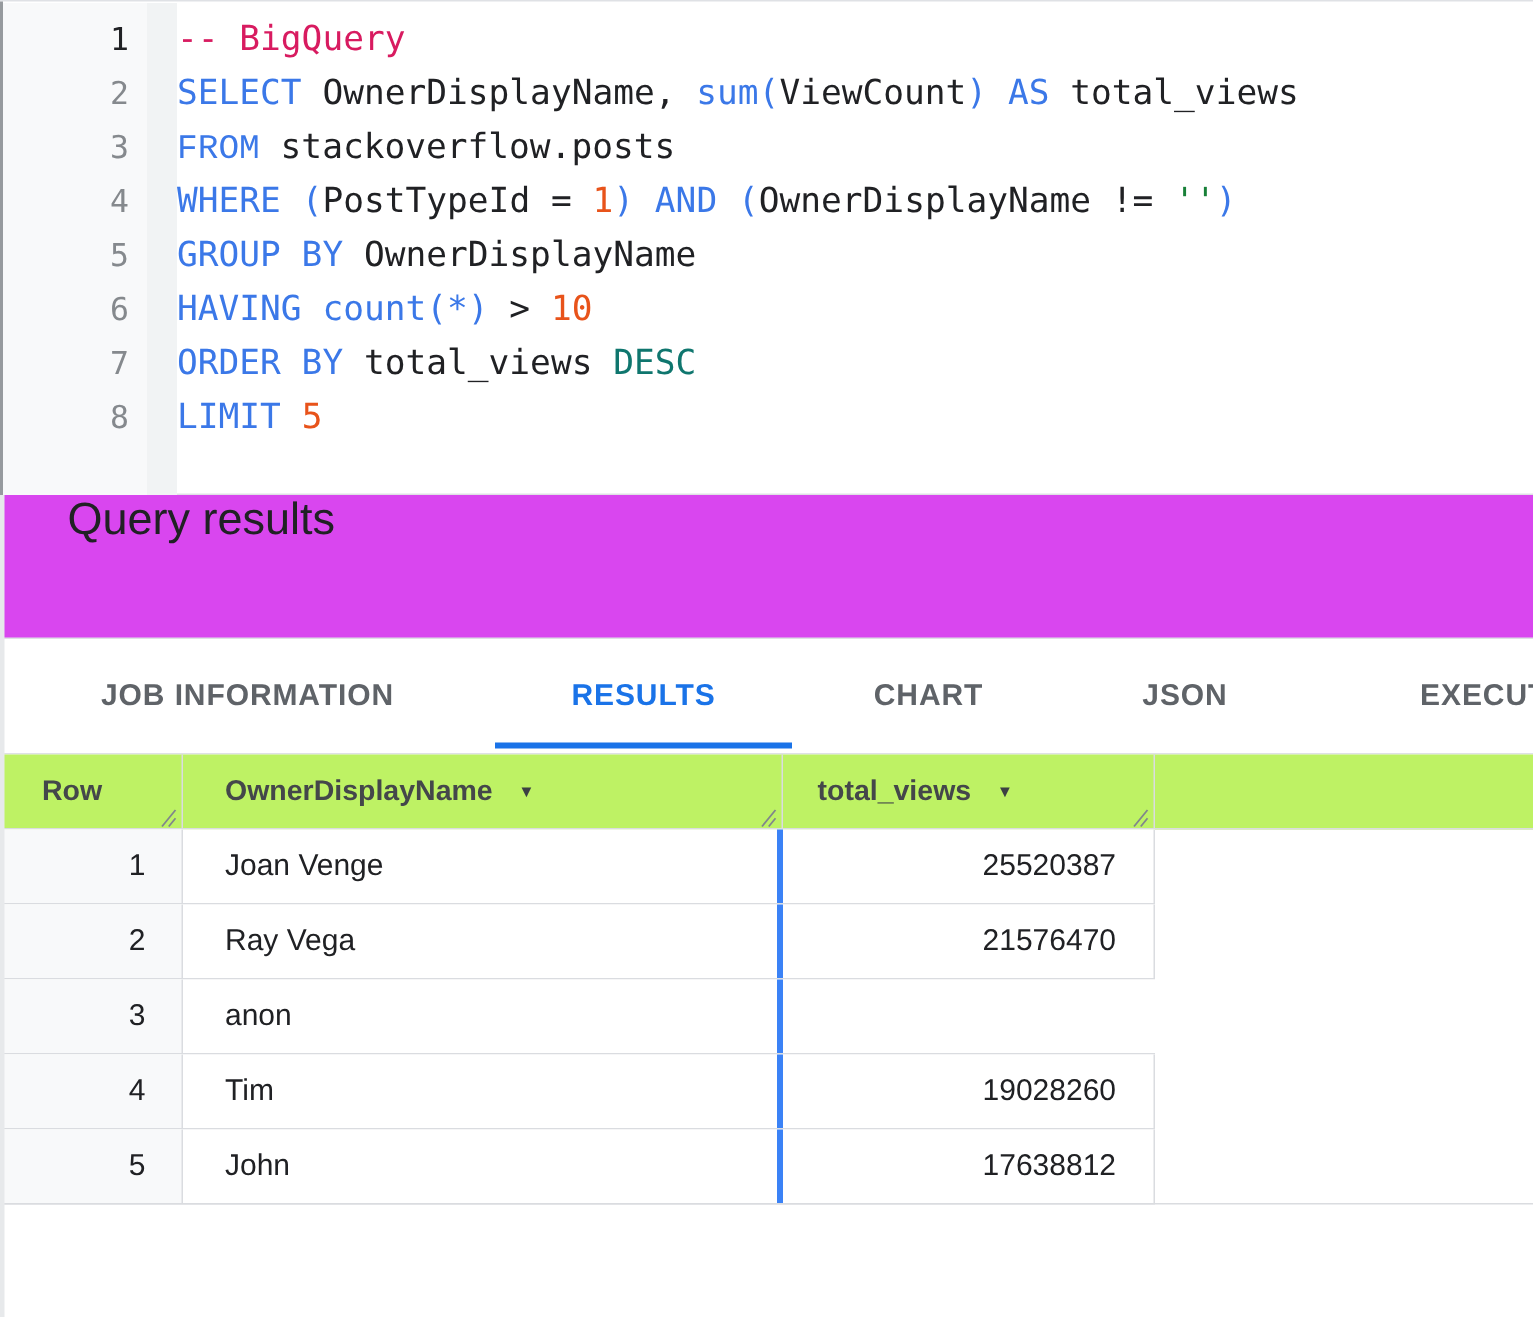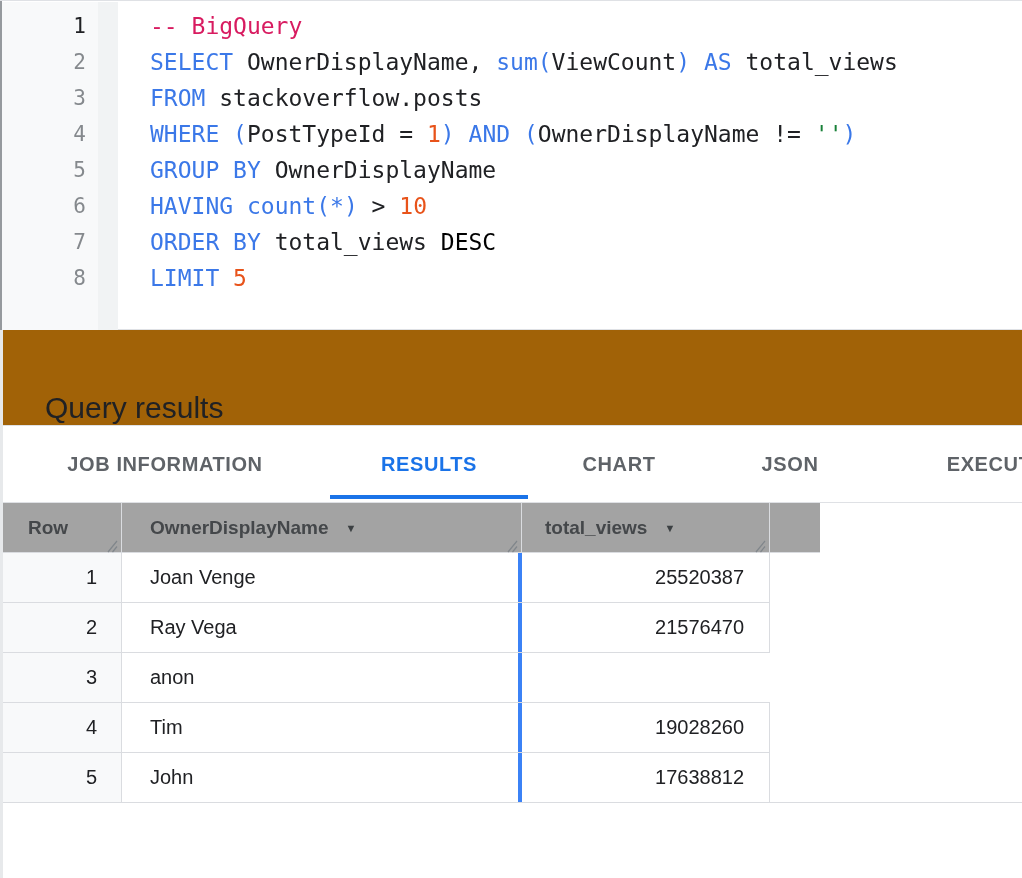--- a/index.html
+++ b/index.html
@@ -11,43 +11,43 @@
           background:#fff;border-top:1px solid #dfe1e5;border-bottom:1px solid #dfe1e5;}
   .editor-left-border{position:absolute;left:0;top:0;width:2px;height:330px;background:#969a9e;}
   .gutter-bg{position:absolute;left:2px;top:1px;width:96px;height:328px;background:#f8f9fa;}
   .gutter-stripe{position:absolute;left:98px;top:1px;width:20px;height:328px;background:#f1f3f4;}
   .code-lines{position:absolute;left:0;top:7px;width:1022px;}
   .code-line{position:relative;height:36px;line-height:36px;white-space:pre;
              font-family:"DejaVu Sans Mono",monospace;font-size:23px;}
   .line-num{position:absolute;left:0;top:0;width:86px;text-align:right;
             font-size:21px;color:#85898d;}
   .line-num.active{color:#202124;}
-  .line-code{position:absolute;left:118px;top:0;padding-left:32px;}
+  .line-code{position:absolute;left:118px;top:0;}
 
   
   .results-heading{position:absolute;left:0;top:330px;width:1022px;height:96px;box-sizing:border-box;
-                   border-bottom:1px solid #dfe1e5;display:flex;align-items:flex-end;background:#a16207;}
+                   border-bottom:1px solid #dfe1e5;display:flex;align-items:flex-start;background:#d946ef;}
   .results-heading h1{margin:0 0 0 45px;font-size:30px;font-weight:400;color:#202124;}
 
   
   .tabs-bar{position:absolute;left:0;top:426px;width:1022px;height:77px;box-sizing:border-box;
             border-bottom:1px solid #dfe1e5;background:#fff;}
   .tab{position:absolute;top:0;height:76px;display:flex;align-items:center;justify-content:center;
        font-size:20px;font-weight:bold;letter-spacing:0.6px;color:#5f6368;cursor:pointer;}
   .tab.t1{left:30px;width:270px;}
   .tab.t2{left:330px;width:198px;}
   .tab.t3{left:530px;width:178px;}
   .tab.t4{left:700px;width:180px;}
   .tab.t5{left:880px;width:350px;}
   .tab.active{color:#1a73e8;}
   .tab.active::after{content:"";position:absolute;left:0;bottom:3px;width:100%;height:4px;background:#1a73e8;}
 
   
-  .thead{position:absolute;left:0;top:503px;width:820px;height:50px;box-sizing:border-box;
-         background:#a3a3a3;border-bottom:1px solid #dadce0;padding-left:12px;}
+  .thead{position:absolute;left:0;top:503px;width:1022px;height:50px;box-sizing:border-box;
+         background:#bef264;border-bottom:1px solid #dadce0;padding-left:12px;}
   .th{position:absolute;top:0;height:49px;box-sizing:border-box;display:flex;align-items:center;
       font-size:19px;font-weight:bold;color:#44474a;border-right:1px solid #dadce0;}
   .th-row{left:0;width:122px;padding-left:28px;}
   .th-owner{left:122px;width:400px;padding-left:28px;}
   .th-views{left:522px;width:248px;padding-left:23px;}
   .th-extra{left:770px;width:252px;border-right:none;}
   .sort-arrow{margin-left:17px;font-size:11px;color:#3c4043;cursor:pointer;}
   .resize-handle{position:absolute;right:3px;bottom:3px;width:13px;height:13px;cursor:col-resize;}
 
   .tbody{position:absolute;left:0;top:553px;width:1022px;}
@@ -67,25 +67,25 @@
 
 <div class="page">
 
   <div class="editor">
     <div class="gutter-bg"></div>
     <div class="gutter-stripe"></div>
     <div class="editor-left-border"></div>
     <div class="code-lines">
         <div class="code-line"><div class="line-num active">1</div><div class="line-code"><span style="color: rgb(216, 27, 96);">-- BigQuery</span></div></div>
         <div class="code-line"><div class="line-num">2</div><div class="line-code"><span style="color: rgb(59, 120, 232);">SELECT</span><span style="color: rgb(32, 33, 36);"> OwnerDisplayName, </span><span style="color: rgb(59, 120, 232);">sum(</span><span style="color: rgb(32, 33, 36);">ViewCount</span><span style="color: rgb(59, 120, 232);">)</span><span style="color: rgb(32, 33, 36);"> </span><span style="color: rgb(59, 120, 232);">AS</span><span style="color: rgb(32, 33, 36);"> total_views</span></div></div>
-        <div class="code-line"><div class="line-num">3</div><div class="line-code"><span style="color: rgb(59, 120, 232);">FROM</span><span style="color: rgb(32, 33, 36);"> stackoverflow.posts</span></div></div>
+        <div class="code-line"><div class="line-num">3</div><div class="line-code"><span style="color: rgb(59, 120, 232); font-family: Liberation Mono, monospace;">FROM</span><span style="color: rgb(32, 33, 36);"> stackoverflow.posts</span></div></div>
         <div class="code-line"><div class="line-num">4</div><div class="line-code"><span style="color: rgb(59, 120, 232);">WHERE</span><span style="color: rgb(32, 33, 36);"> </span><span style="color: rgb(59, 120, 232);">(</span><span style="color: rgb(32, 33, 36);">PostTypeId = </span><span style="color: rgb(232, 83, 26);">1</span><span style="color: rgb(59, 120, 232);">)</span><span style="color: rgb(32, 33, 36);"> </span><span style="color: rgb(59, 120, 232);">AND</span><span style="color: rgb(32, 33, 36);"> </span><span style="color: rgb(59, 120, 232);">(</span><span style="color: rgb(32, 33, 36);">OwnerDisplayName != </span><span style="color: rgb(24, 128, 56);">''</span><span style="color: rgb(59, 120, 232);">)</span></div></div>
         <div class="code-line"><div class="line-num">5</div><div class="line-code"><span style="color: rgb(59, 120, 232);">GROUP BY</span><span style="color: rgb(32, 33, 36);"> OwnerDisplayName</span></div></div>
         <div class="code-line"><div class="line-num">6</div><div class="line-code"><span style="color: rgb(59, 120, 232);">HAVING</span><span style="color: rgb(32, 33, 36);"> </span><span style="color: rgb(59, 120, 232);">count(*)</span><span style="color: rgb(32, 33, 36);"> &gt; </span><span style="color: rgb(232, 83, 26);">10</span></div></div>
-        <div class="code-line"><div class="line-num">7</div><div class="line-code"><span style="color: rgb(59, 120, 232);">ORDER BY</span><span style="color: rgb(32, 33, 36);"> total_views </span><span style="color: #000000;">DESC</span></div></div>
+        <div class="code-line"><div class="line-num">7</div><div class="line-code"><span style="color: rgb(59, 120, 232);">ORDER BY</span><span style="color: rgb(32, 33, 36);"> total_views </span><span style="color: #0f766e;">DESC</span></div></div>
         <div class="code-line"><div class="line-num">8</div><div class="line-code"><span style="color: rgb(59, 120, 232); margin-top: 45px;">LIMIT</span><span style="color: rgb(32, 33, 36);"> </span><span style="color: rgb(232, 83, 26);">5</span></div></div>
       </div>
   </div>
 
   <div class="results-heading">
     <h1>Query results</h1>
   </div>
 
   <div class="tabs-bar">
     <div class="tab t1">

